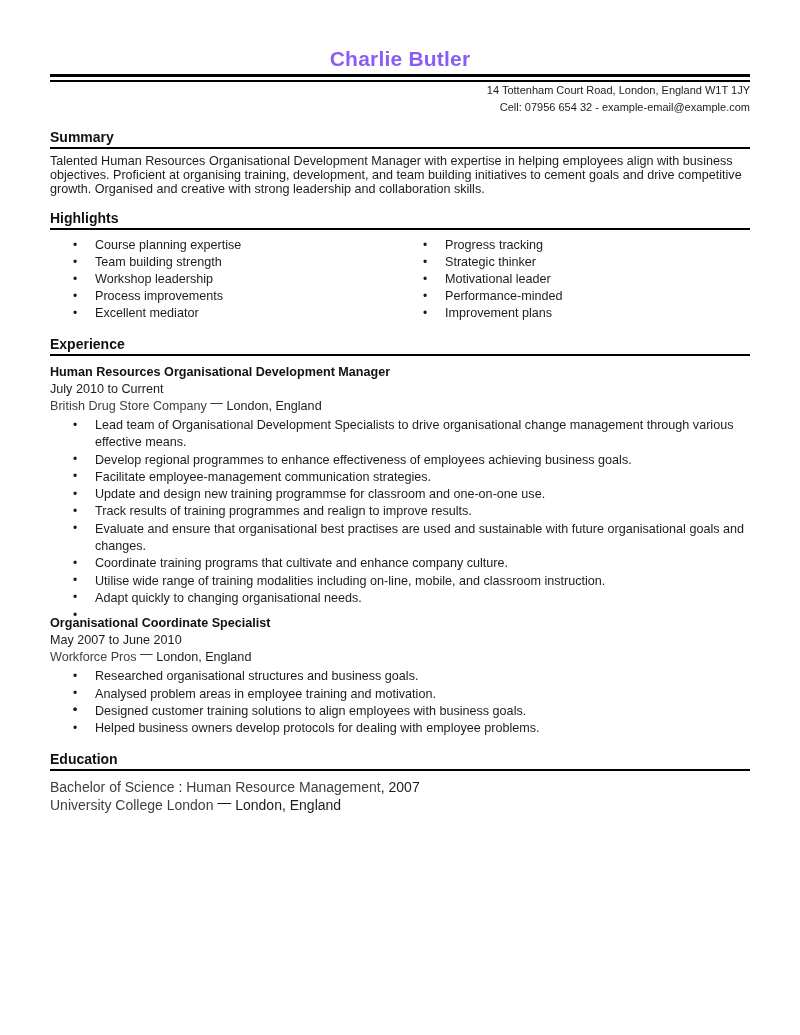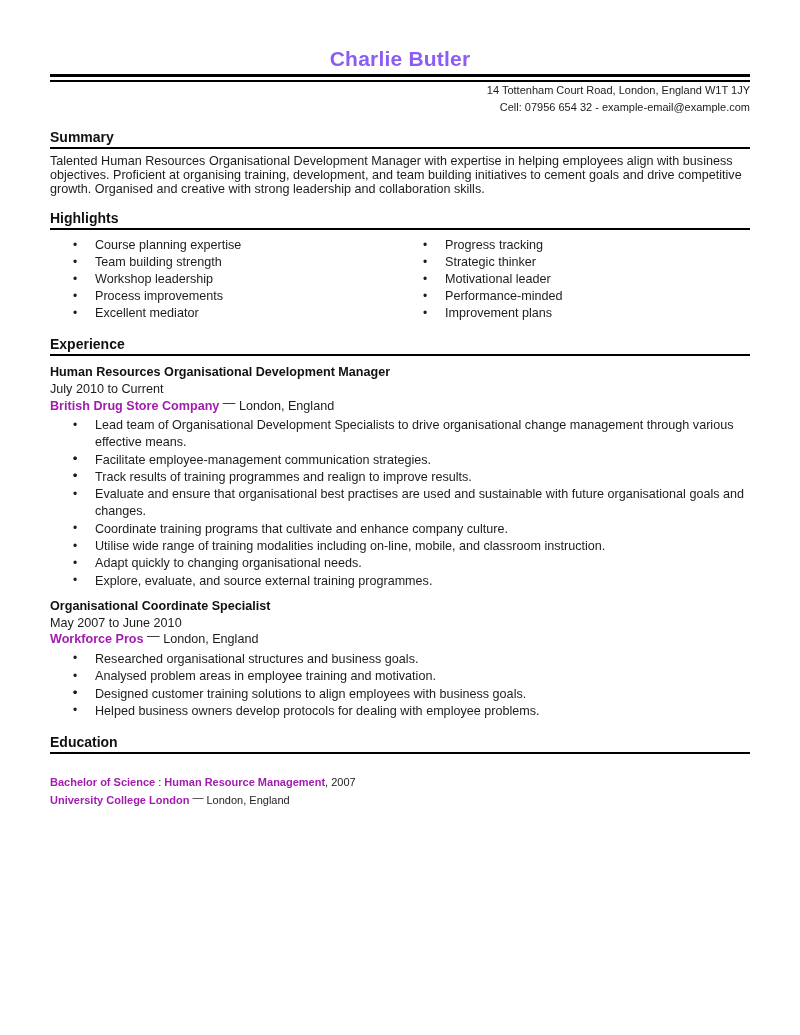--- a/index.html
+++ b/index.html
@@ -26,24 +26,24 @@
   .blist li{position:relative;padding-left:45px;line-height:17px;}
   .blt{position:absolute;left:23px;top:-0.5px;font-size:12px;}
 
   .exp{margin:2px 0 7px 0;}
   .exp li{line-height:17.3px;}
 
   .job{margin-top:8px;}
   .job-title{font-weight:700;font-size:12.6px;line-height:17px;color:#111;}
   .job-dates{font-size:12.6px;line-height:16.5px;}
   .job-co{font-size:12.6px;line-height:17.5px;}
-  .bold{font-weight:700;color:#a21caf;}
+  .bold{font-weight:400;color:#404040;}
   .dash{position:relative;top:-3px;font-weight:400;}
 
-  .edu-block{margin-top:20px;font-size:11px;line-height:17.5px;}
+  .edu-block{margin-top:8px;font-size:14px;line-height:17.5px;}
 </style>
 </head>
 <body>
 
 <div class="page">
 
   <h1 class="name">Charlie Butler</h1>
   <div class="name-rule"></div>
 
   <div class="contact">
@@ -73,29 +73,29 @@
   </div>
 
   <h2 class="sec">Experience</h2>
 
   <div class="job">
     <div class="job-title">Human Resources Organisational Development Manager</div>
     <div class="job-dates">July 2010 to Current</div>
     <div class="job-co"><span class="bold">British Drug Store Company</span> <span class="dash">—</span> <span>London, England</span></div>
     <ul class="blist exp">
         <li><span class="blt">•</span><span>Lead team of Organisational Development Specialists to drive organisational change management through various effective means.</span></li>
-        <li><span class="blt">•</span></li>
+        <li><span class="blt">•</span><span>Develop regional programmes to enhance effectiveness of employees achieving business goals.</span></li>
         <li><span class="blt">•</span><span>Facilitate employee-management communication strategies.</span></li>
-        <li><span class="blt">•</span></li>
+        <li><span class="blt">•</span><span>Update and design new training programmse for classroom and one-on-one use.</span></li>
         <li><span class="blt">•</span><span>Track results of training programmes and realign to improve results.</span></li>
         <li><span class="blt">•</span><span>Evaluate and ensure that organisational best practises are used and sustainable with future organisational goals and changes.</span></li>
         <li><span class="blt">•</span><span>Coordinate training programs that cultivate and enhance company culture.</span></li>
         <li><span class="blt">•</span><span>Utilise wide range of training modalities including on-line, mobile, and classroom instruction.</span></li>
         <li><span class="blt">•</span><span>Adapt quickly to changing organisational needs.</span></li>
-        <li><span class="blt">•</span><span>Explore, evaluate, and source external training programmes.</span></li>
+        <li><span class="blt">•</span></li>
       </ul>
   </div>
 
   <div class="job">
     <div class="job-title">Organisational Coordinate Specialist</div>
     <div class="job-dates">May 2007 to June 2010</div>
     <div class="job-co"><span class="bold">Workforce Pros</span> <span class="dash">—</span> <span>London, England</span></div>
     <ul class="blist exp">
         <li><span class="blt">•</span><span>Researched organisational structures and business goals.</span></li>
         <li><span class="blt">•</span><span>Analysed problem areas in employee training and motivation.</span></li>

